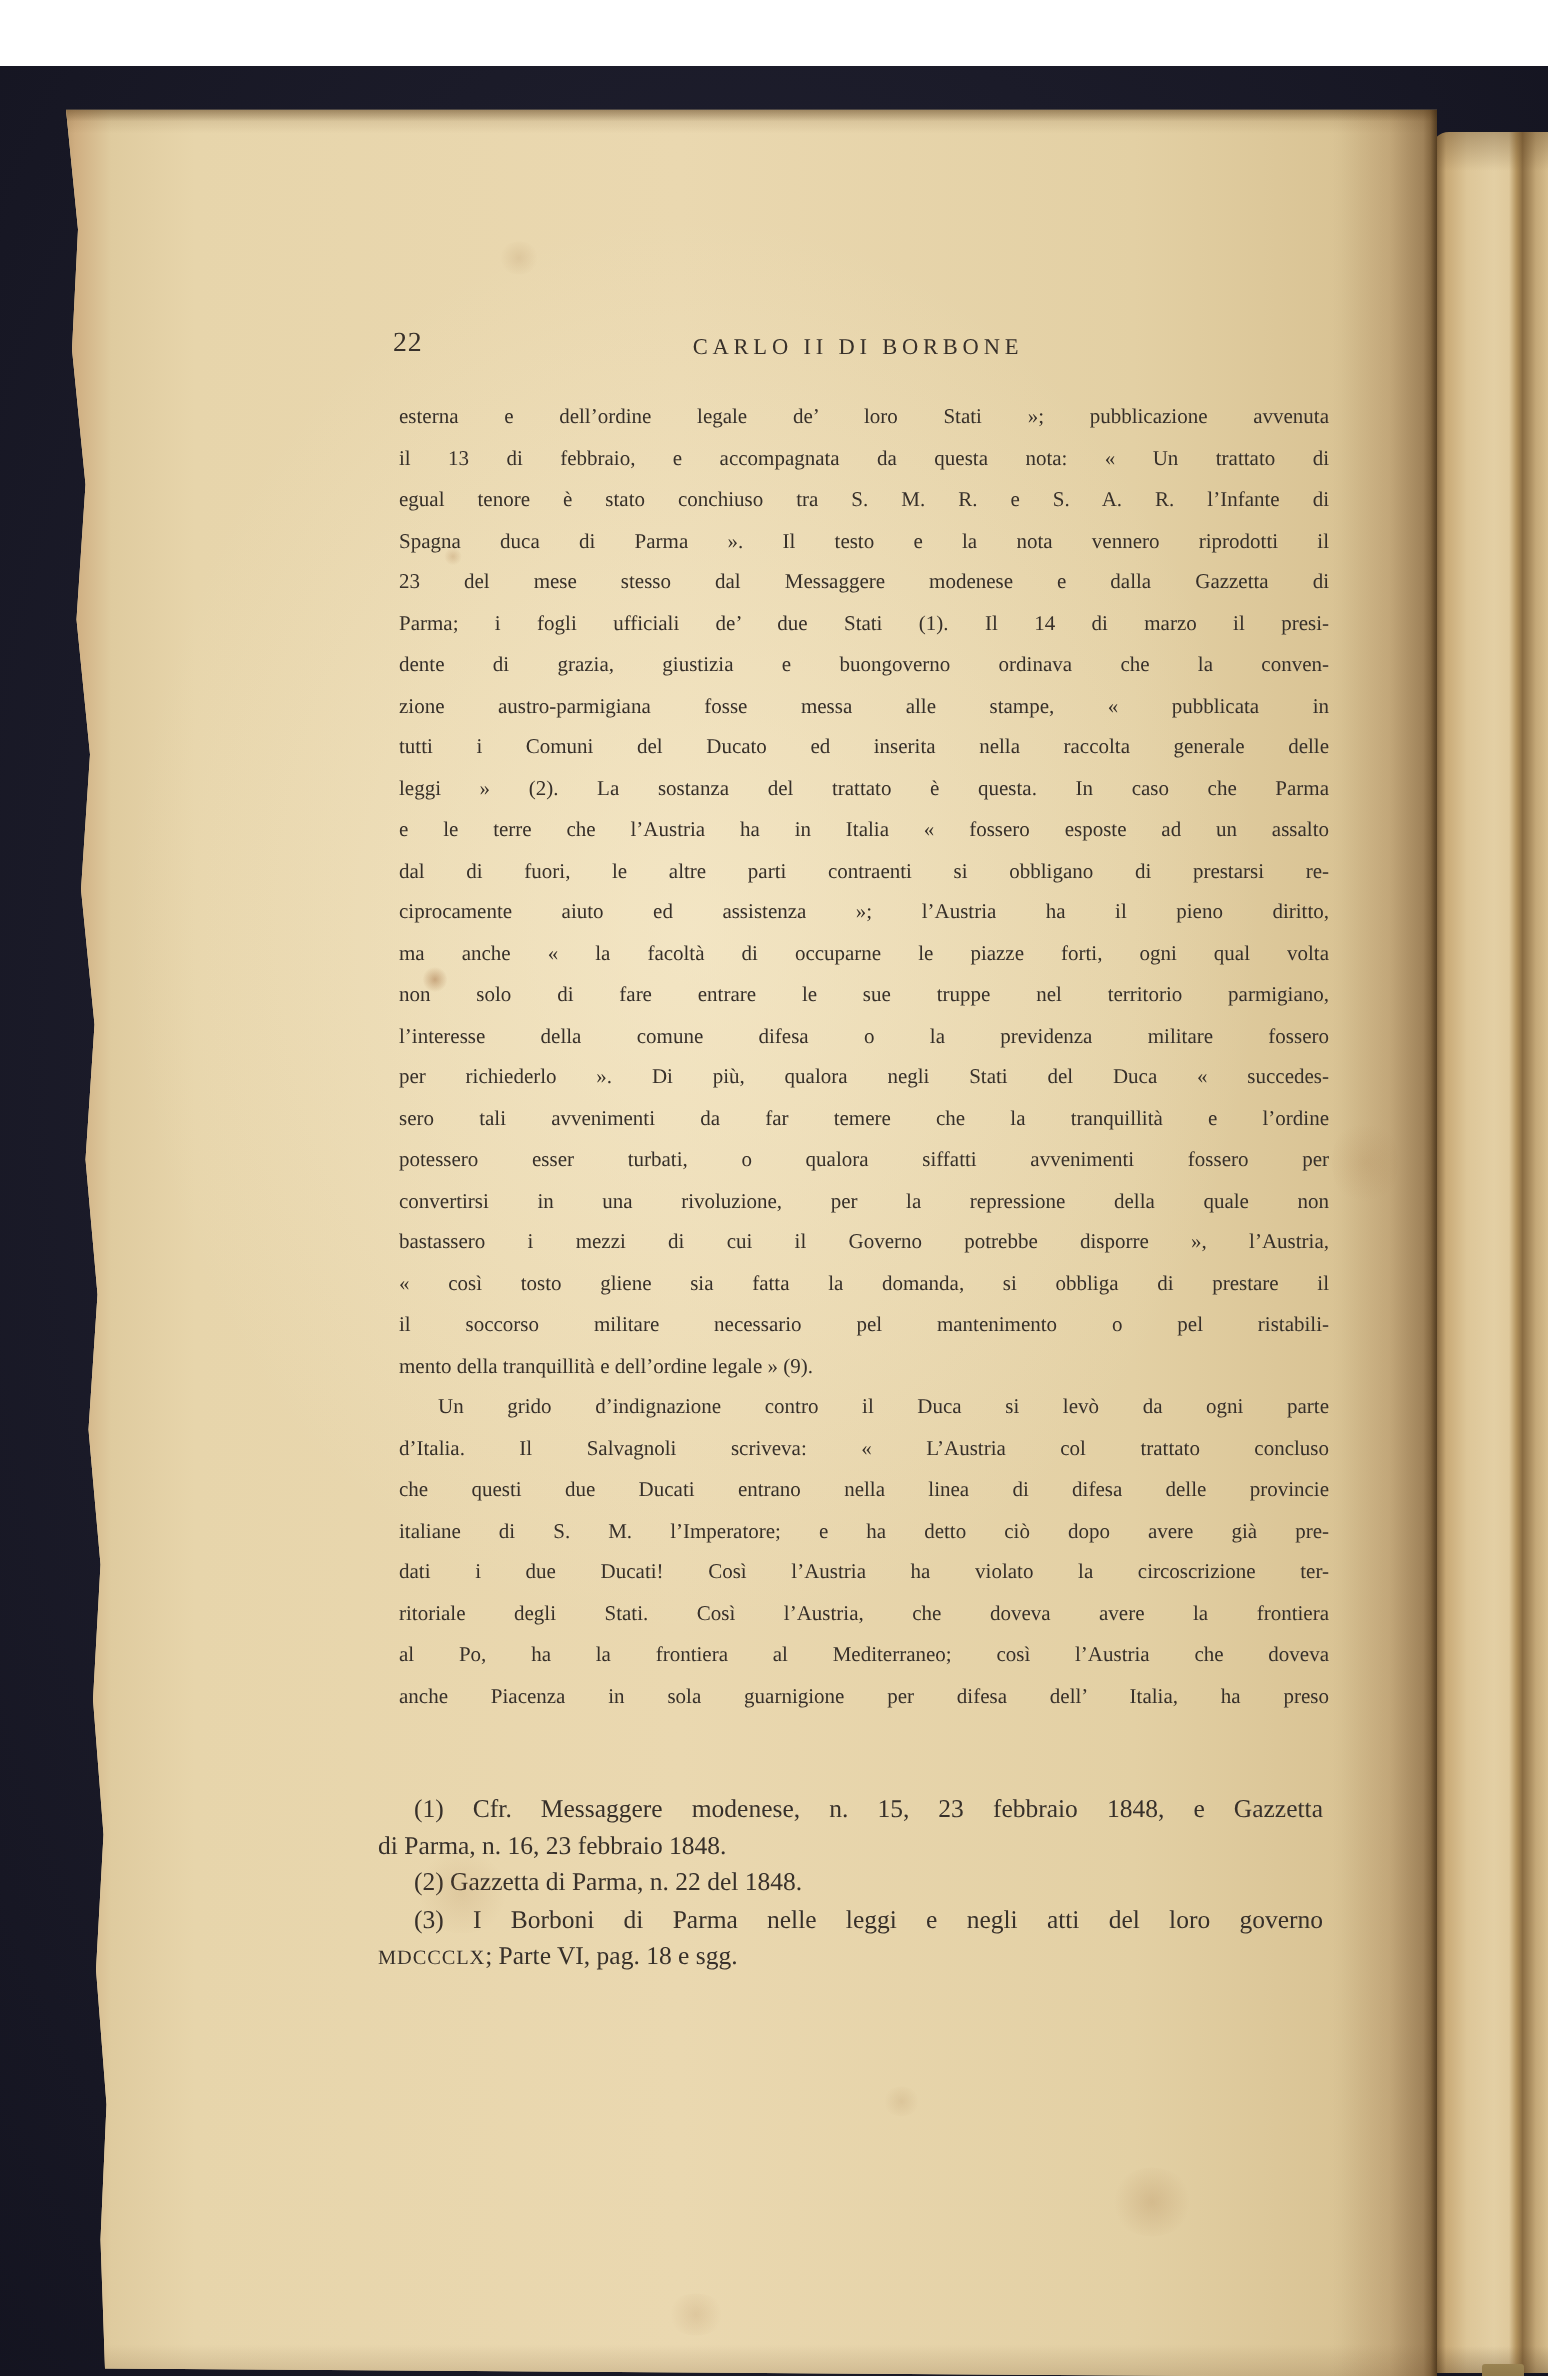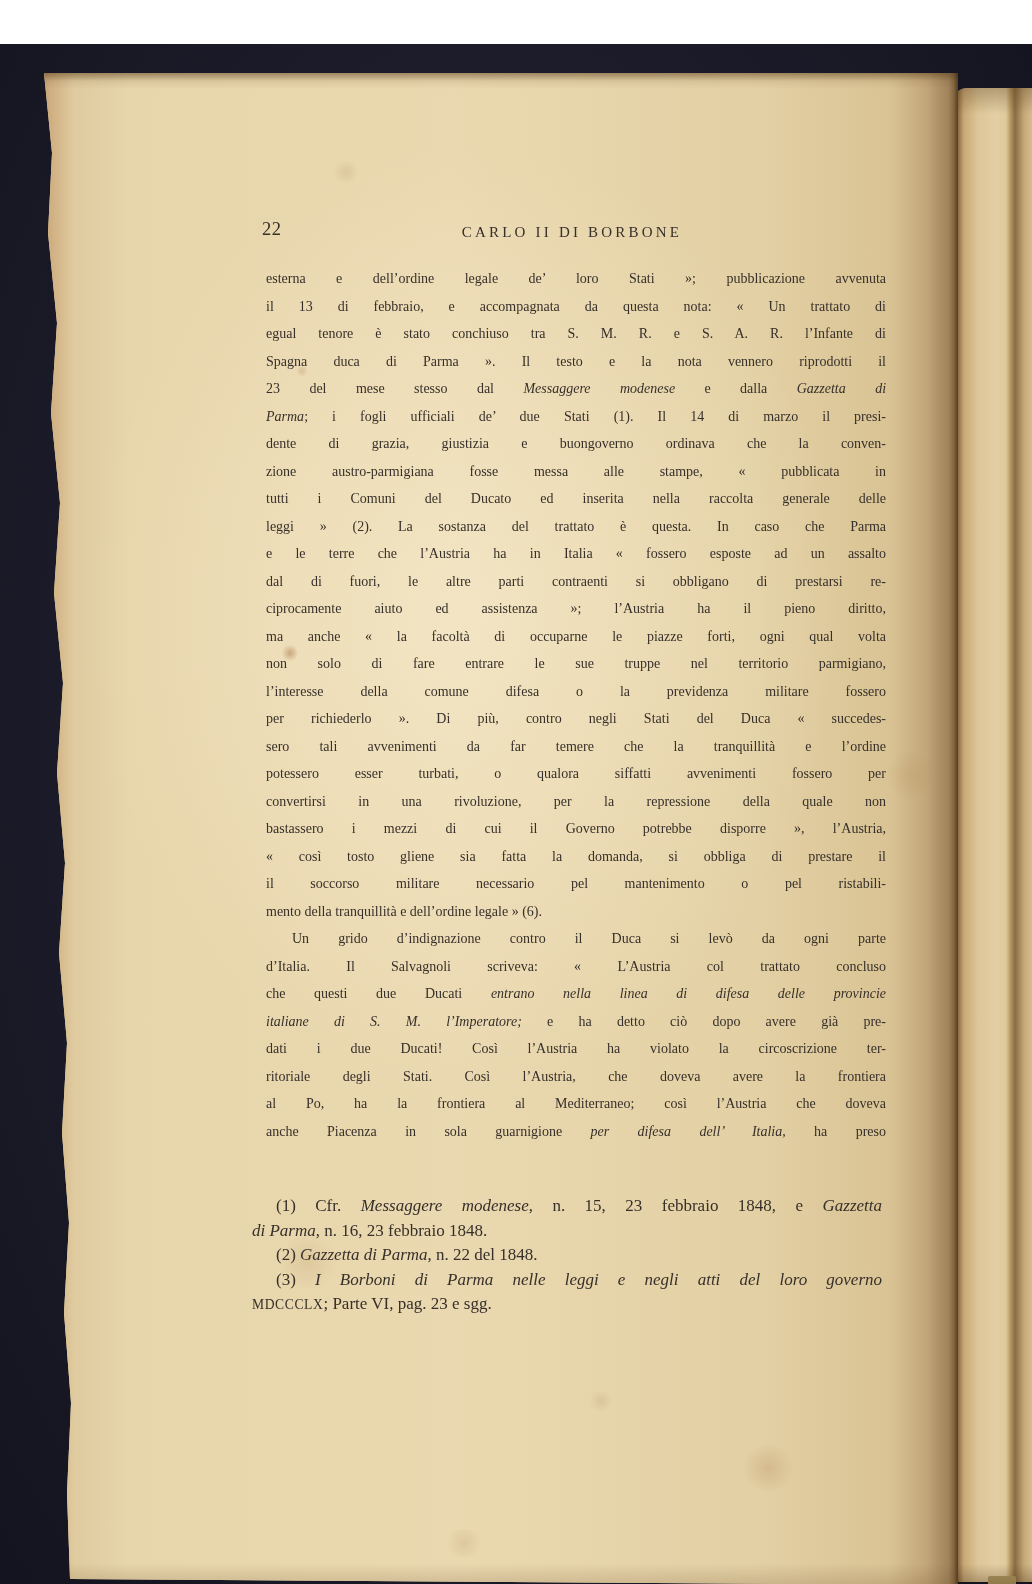--- a/index.html
+++ b/index.html
@@ -79,21 +79,21 @@
   .runhead { text-align: center; padding-top: 5px; font-size: 15px; letter-spacing: 3.2px; }
 
   .body-text { position: absolute; top: 192px; left: 226px; width: 620px; font-size: 14px; }
   .fnotes    { position: absolute; top: 1121px; left: 212px; width: 630px; font-size: 17px; }
 
   .ln { line-height: 27.5px; min-height: 27.5px; text-align: left; }
   .fnotes .ln { line-height: 24.6px; min-height: 24.6px; }
   .ln.jst { text-align: justify; text-align-last: justify; }
   .body-text .ln.ind { text-indent: 26px; }
   .fnotes .ln.ind { text-indent: 24px; }
-  .it { font-style: italic; }
+  .it { }
   .sc { font-size: 0.8em; letter-spacing: 0.6px; }
 </style>
 </head>
 <body>
 
 <div class="scene">
 
   <div class="facing"></div>
   <div class="tab"></div>
 
@@ -115,47 +115,47 @@
           <div class="ln jst"><span>dente di grazia, giustizia e buongoverno ordinava che la conven-</span></div>
           <div class="ln jst"><span>zione austro-parmigiana fosse messa alle stampe, « pubblicata in</span></div>
           <div class="ln jst"><span>tutti i Comuni del Ducato ed inserita nella raccolta generale delle</span></div>
           <div class="ln jst"><span>leggi » (2). La sostanza del trattato è questa. In caso che Parma</span></div>
           <div class="ln jst"><span>e le terre che l’Austria ha in Italia « fossero esposte ad un assalto</span></div>
           <div class="ln jst"><span>dal di fuori, le altre parti contraenti si obbligano di prestarsi re-</span></div>
           <div class="ln jst"><span>ciprocamente aiuto ed assistenza »; l’Austria ha il pieno diritto,</span></div>
           <div class="ln jst"><span>ma anche « la facoltà di occuparne le piazze forti, ogni qual volta</span></div>
           <div class="ln jst"><span>non solo di fare entrare le sue truppe nel territorio parmigiano,</span></div>
           <div class="ln jst"><span>l’interesse della comune difesa o la previdenza militare fossero</span></div>
-          <div class="ln jst"><span>per richiederlo ». Di più, contro negli Stati del Duca « succedes-</span></div>
+          <div class="ln jst"><span>per richiederlo ». Di più, qualora negli Stati del Duca « succedes-</span></div>
           <div class="ln jst"><span>sero tali avvenimenti da far temere che la tranquillità e l’ordine</span></div>
           <div class="ln jst"><span>potessero esser turbati, o qualora siffatti avvenimenti fossero per</span></div>
           <div class="ln jst"><span>convertirsi in una rivoluzione, per la repressione della quale non</span></div>
           <div class="ln jst"><span>bastassero i mezzi di cui il Governo potrebbe disporre », l’Austria,</span></div>
           <div class="ln jst"><span>« così tosto gliene sia fatta la domanda, si obbliga di prestare il</span></div>
           <div class="ln jst"><span>il soccorso militare necessario pel mantenimento o pel ristabili-</span></div>
-          <div class="ln"><span>mento della tranquillità e dell’ordine legale » (6).</span></div>
+          <div class="ln"><span>mento della tranquillità e dell’ordine legale » (9).</span></div>
         </div>
       <div>
           <div class="ln jst ind"><span>Un grido d’indignazione contro il Duca si levò da ogni parte</span></div>
           <div class="ln jst"><span>d’Italia. Il Salvagnoli scriveva: « L’Austria col trattato concluso</span></div>
           <div class="ln jst"><span>che questi due Ducati </span><span class="it">entrano nella linea di difesa delle provincie</span></div>
           <div class="ln jst"><span class="it">italiane di S. M. l’Imperatore;</span><span> e ha detto ciò dopo avere già pre-</span></div>
           <div class="ln jst"><span>dati i due Ducati! Così l’Austria ha violato la circoscrizione ter-</span></div>
           <div class="ln jst"><span>ritoriale degli Stati. Così l’Austria, che doveva avere la frontiera</span></div>
           <div class="ln jst"><span>al Po, ha la frontiera al Mediterraneo; così l’Austria che doveva</span></div>
           <div class="ln jst"><span>anche Piacenza in sola guarnigione </span><span class="it">per difesa dell’ Italia,</span><span> ha preso</span></div>
         </div>
     </div>
 
     <div class="fnotes">
         <div class="ln jst ind"><span>(1) Cfr. </span><span class="it">Messaggere modenese</span><span>, n. 15, 23 febbraio 1848, e </span><span class="it">Gazzetta</span></div>
         <div class="ln"><span class="it">di Parma</span><span>, n. 16, 23 febbraio 1848.</span></div>
         <div class="ln ind"><span>(2) </span><span class="it">Gazzetta di Parma</span><span>, n. 22 del 1848.</span></div>
         <div class="ln jst ind"><span>(3) </span><span class="it">I Borboni di Parma nelle leggi e negli atti del loro governo</span></div>
-        <div class="ln"><span class="sc">MDCCCLX</span><span>; Parte VI, pag. 23 e sgg.</span></div>
+        <div class="ln"><span class="sc">MDCCCLX</span><span>; Parte VI, pag. 18 e sgg.</span></div>
       </div>
 
     <div class="stain s1"></div>
     <div class="stain s2"></div>
     <div class="stain s3"></div>
     <div class="stain s4"></div>
     <div class="stain s5"></div>
     <div class="stain s6"></div>
     <div class="stain s7"></div>
     <div class="stain s8"></div>

